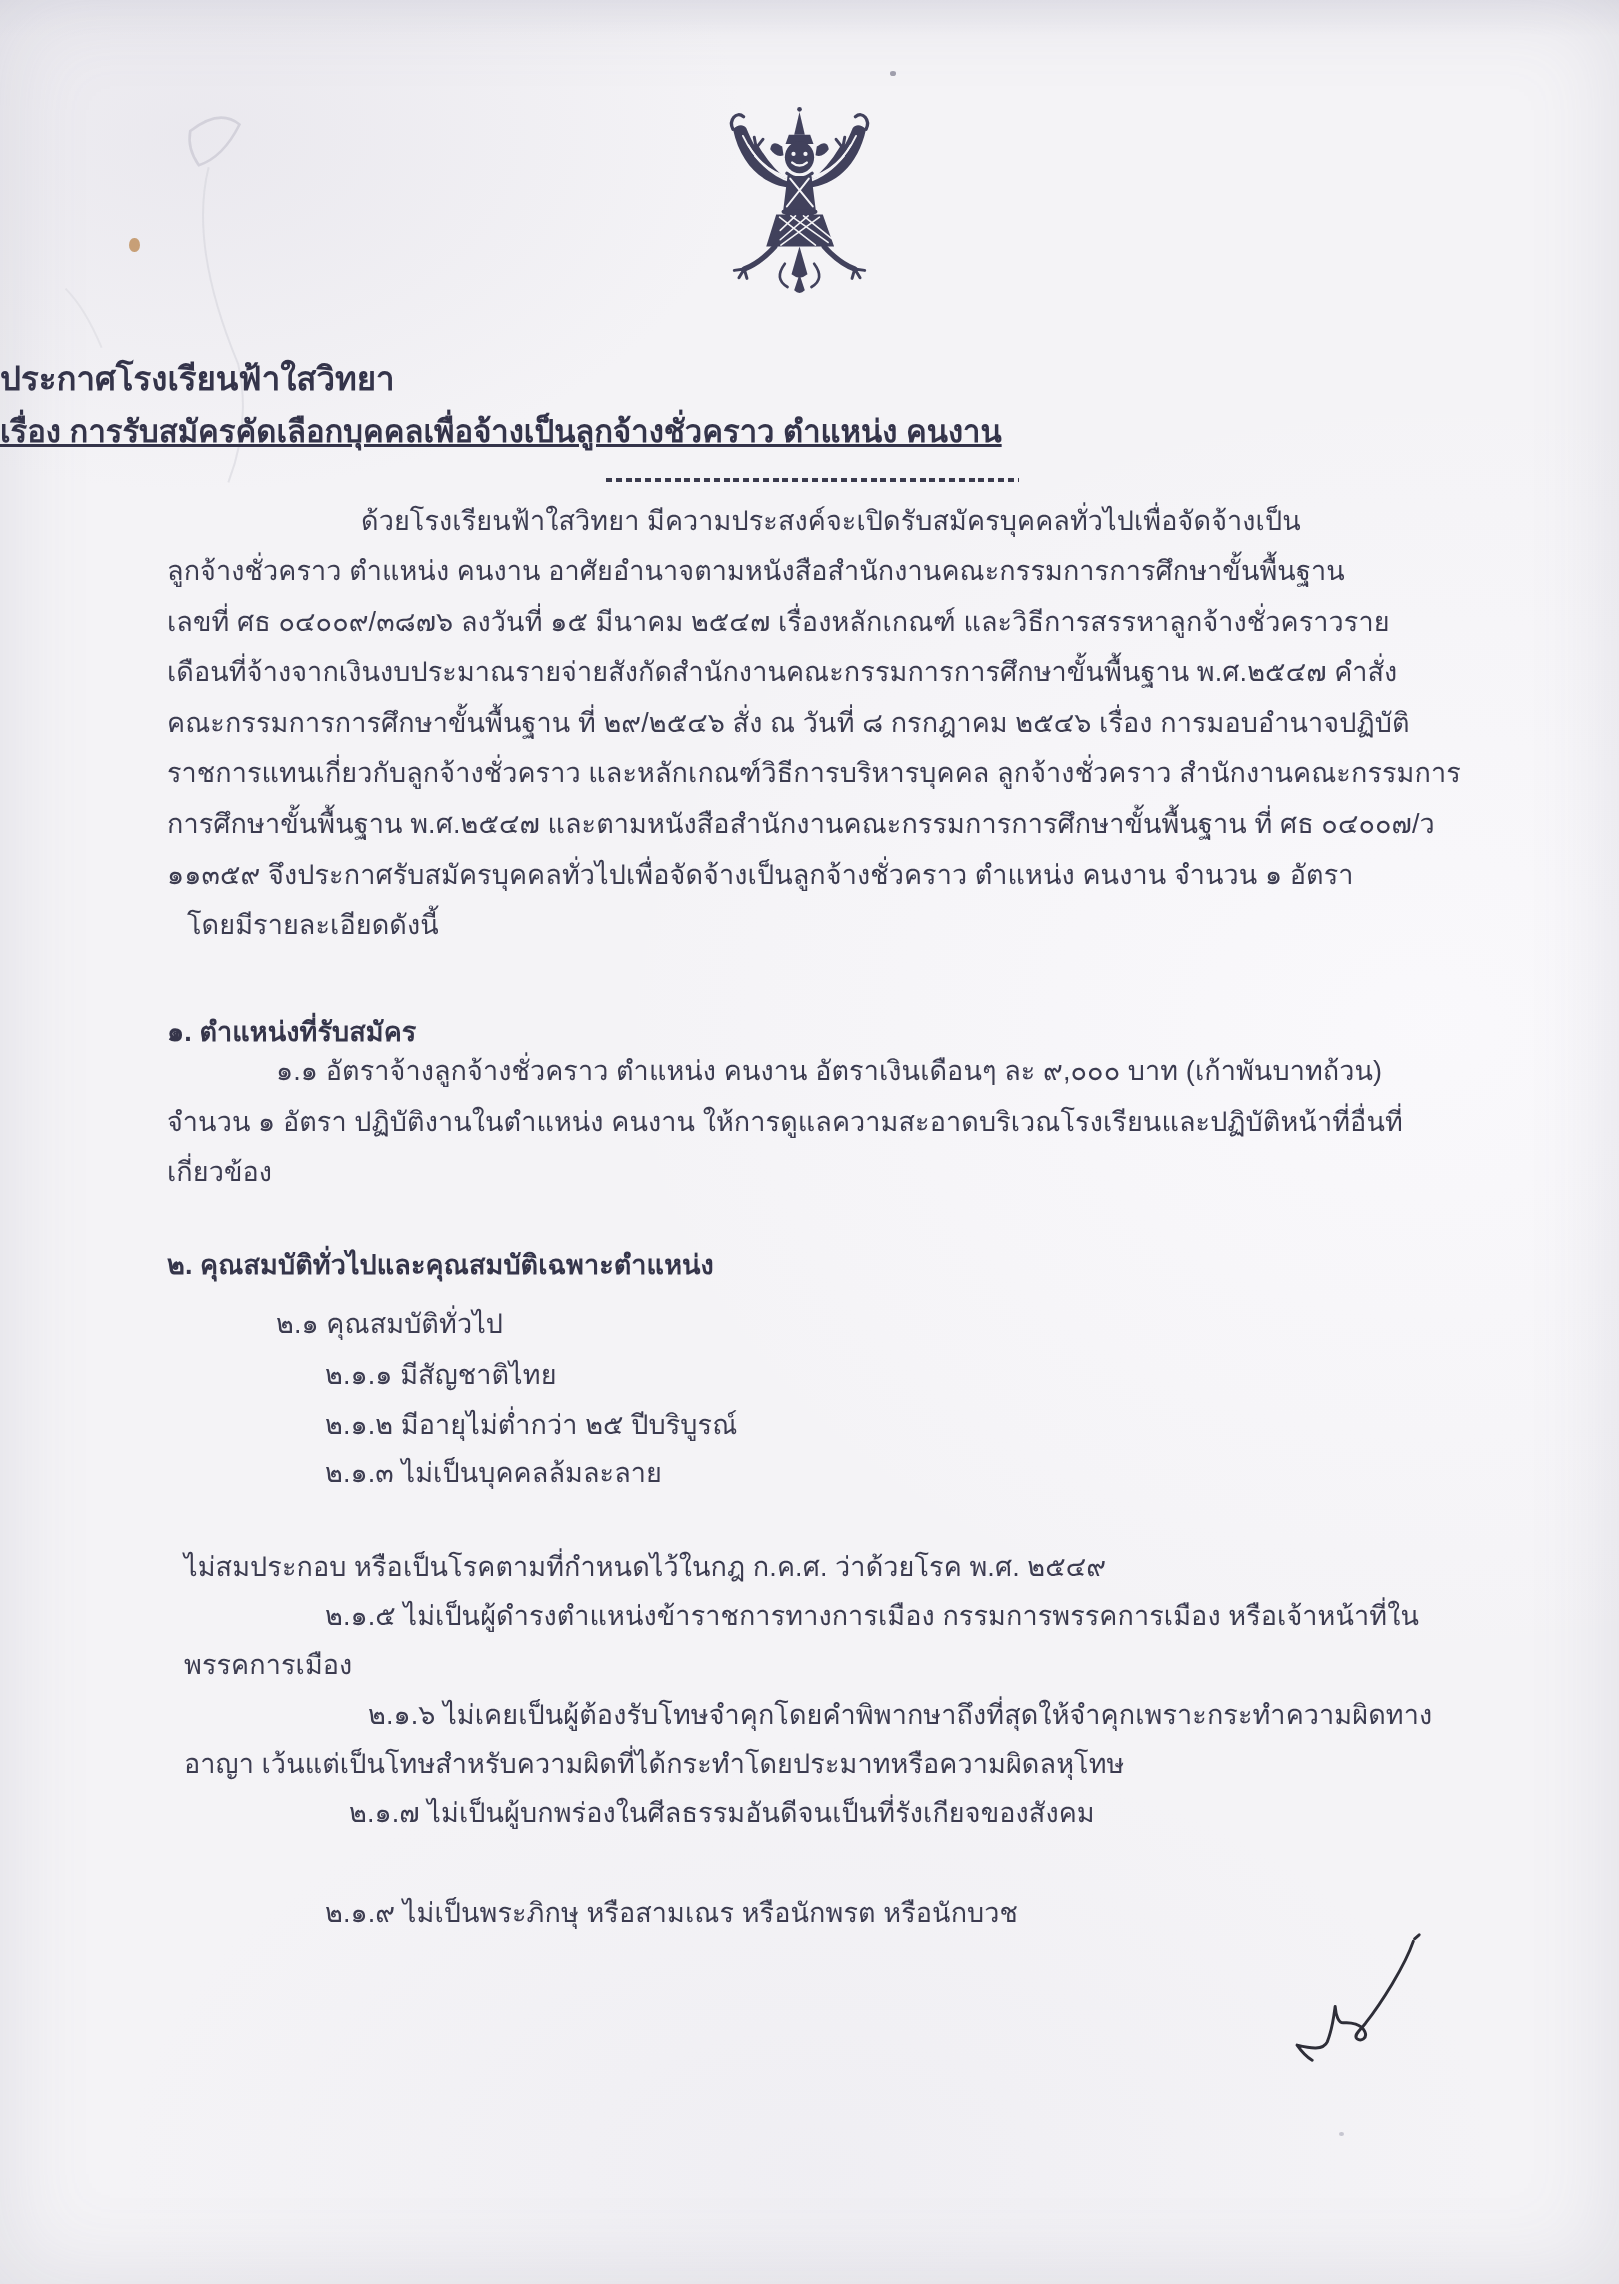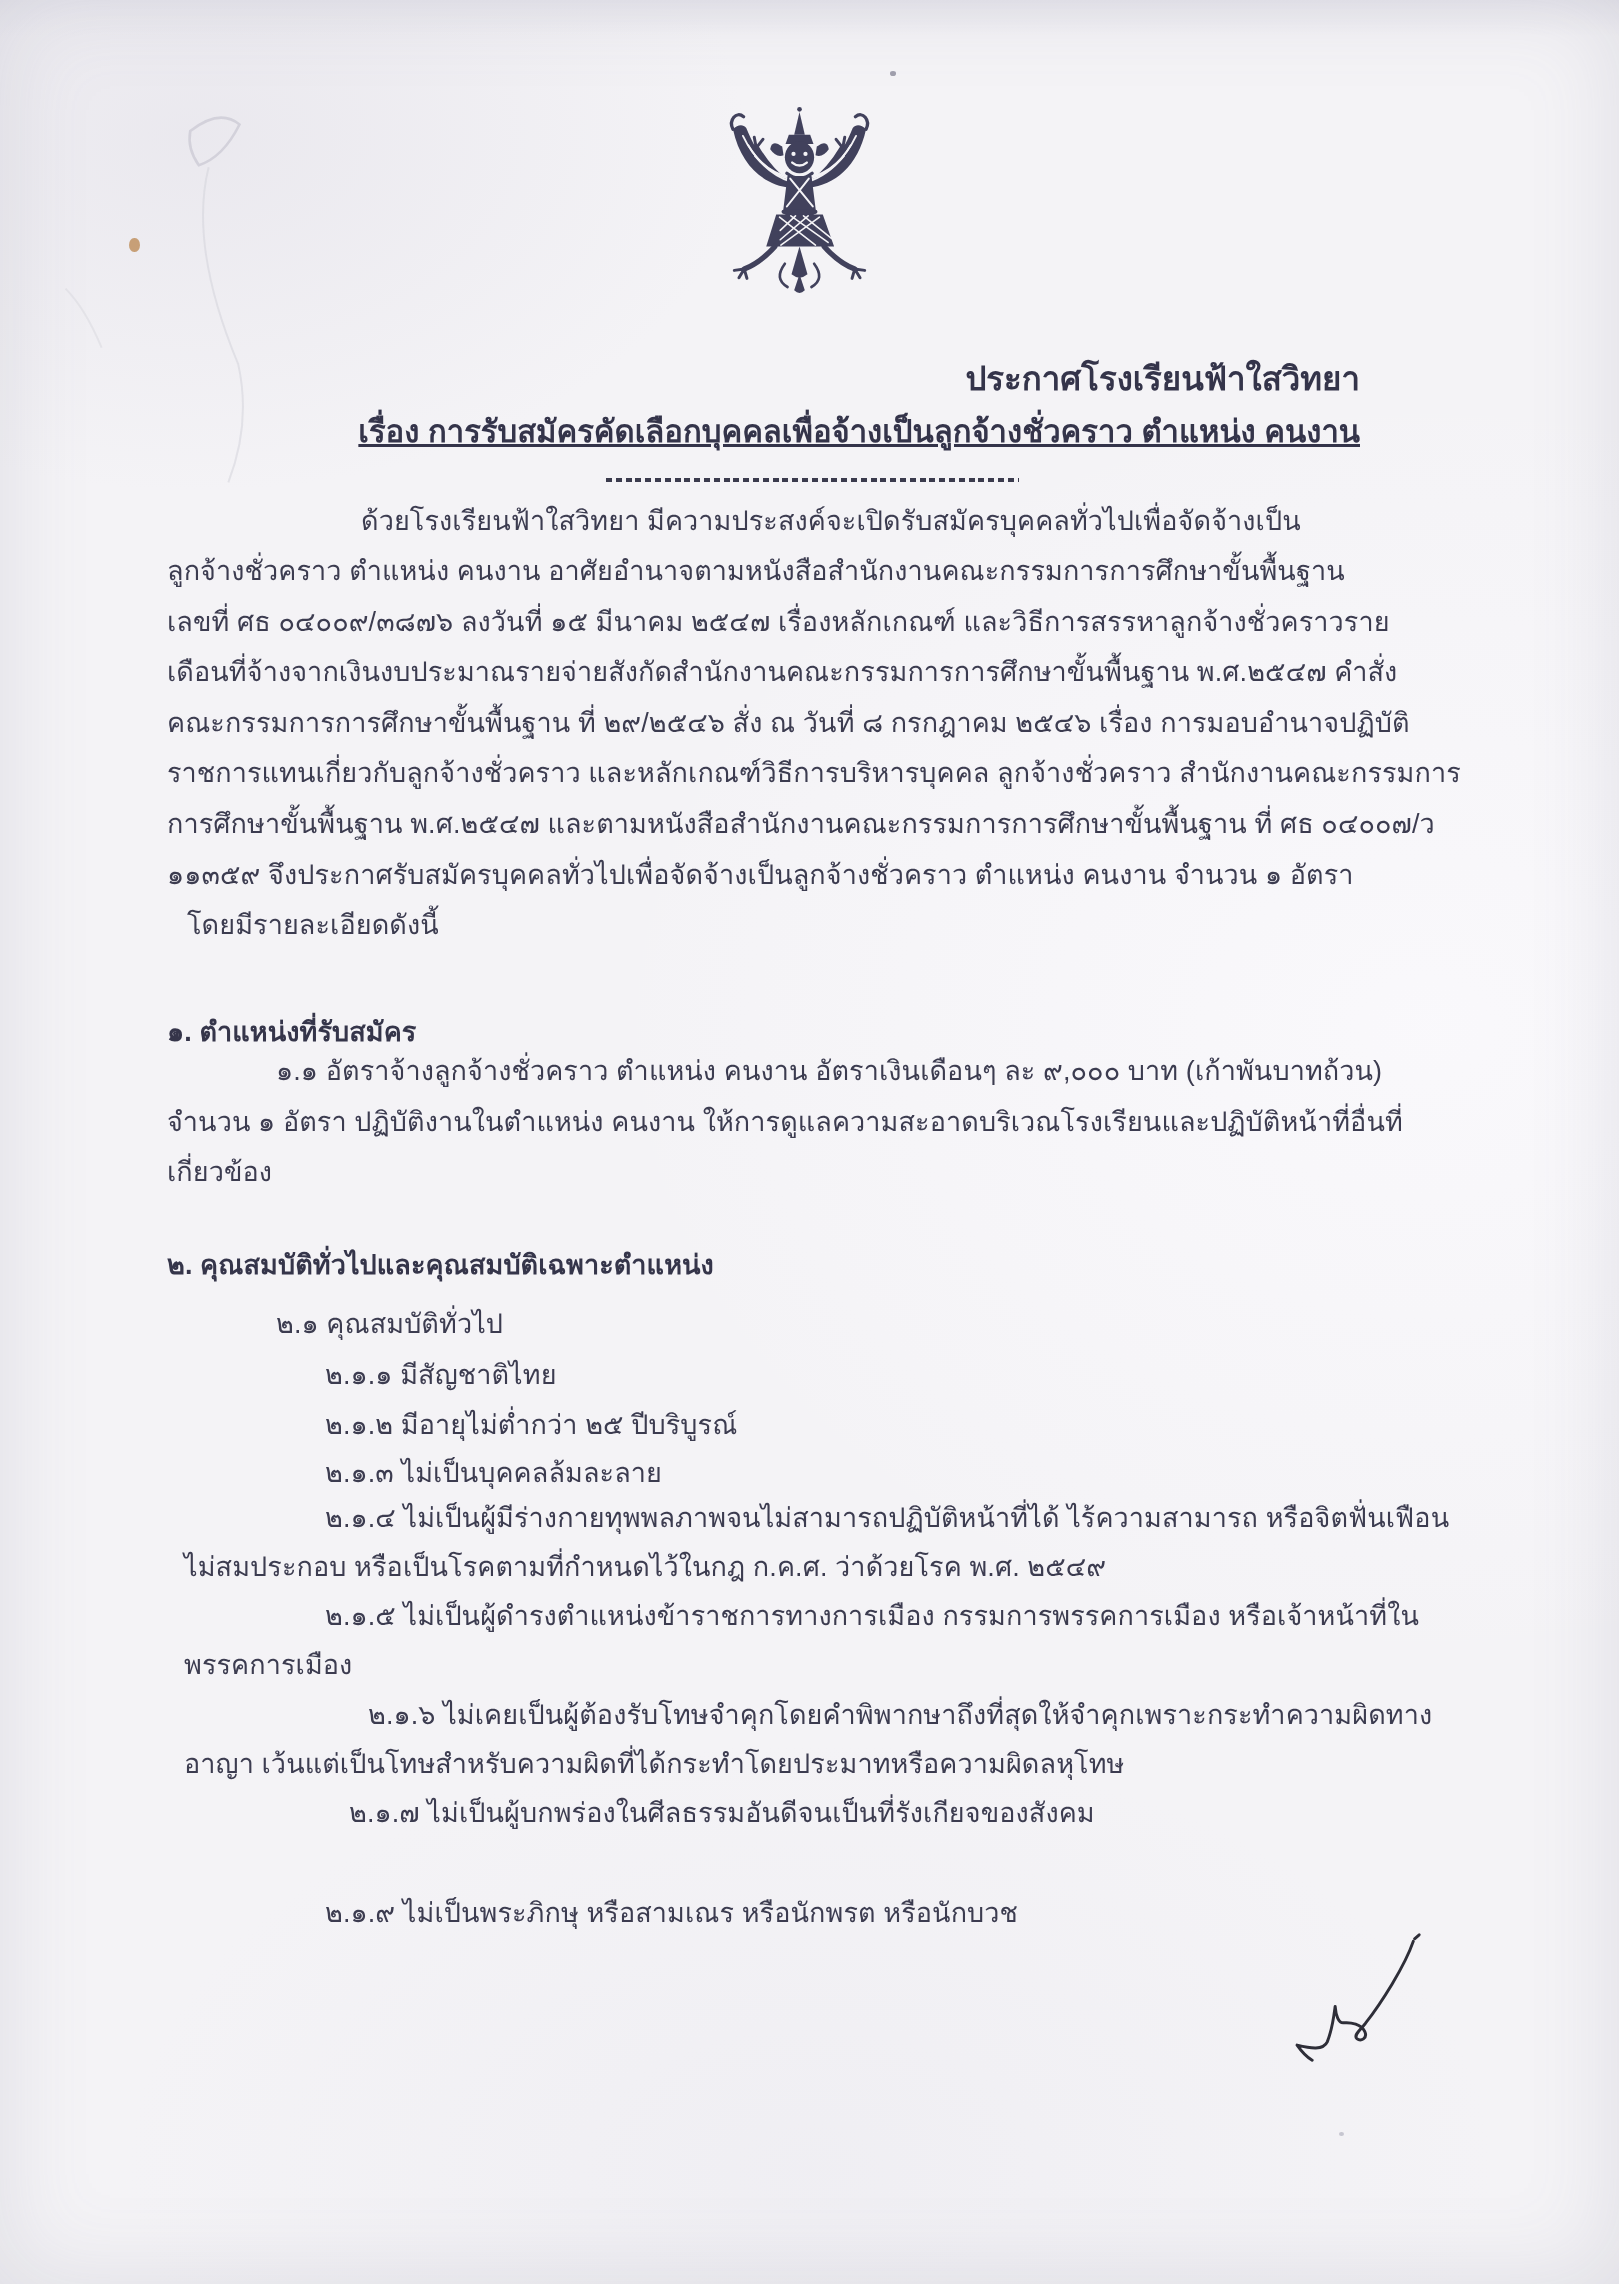--- a/index.html
+++ b/index.html
@@ -19,21 +19,21 @@
       radial-gradient(1181px 919px at 88% 45%, rgba(250,249,252,.9) 0%, rgba(250,249,252,0) 70%),
       radial-gradient(1050px 656px at 50% 95%, rgba(235,234,240,.5) 0%, rgba(235,234,240,0) 65%),
       #f4f3f6;
     box-shadow: inset 0 0 92px rgba(110,110,135,.16);
   }
   .abs{ position:absolute; white-space:nowrap; }
   .t-line{ font-size:27px; line-height:1.35; letter-spacing:0.1px; }
   .t-bold{ font-weight:700; color:#35354a; }
   .doc-title{ font-size:33px; font-weight:700; color:#34344a; }
   .doc-subject{ font-size:31px; font-weight:700; color:#34344a; }
-  .center{ left:0; width:1360px; text-align:right; }
+  .center{ left:0; width:1360px; text-align:left; }
   .divider{
     position:absolute; left:606px; top:478px; width:413px; height:3.9px;
     background:repeating-linear-gradient(90deg,#3b3b4d 0px,#3b3b4d 5.9px,rgba(0,0,0,0) 5.9px,rgba(0,0,0,0) 9.8px);
   }
   .speck{ position:absolute; border-radius:50%; }
   svg{ display:block; }
 </style>
 </head>
 <body>
 
@@ -117,21 +117,20 @@
   <div class="abs t-line t-bold" style="left:167px; top:1003px;margin-top:11px;">๑. ตำแหน่งที่รับสมัคร</div>
   <div class="abs t-line" style="left:276px; top:1053px;">๑.๑    อัตราจ้างลูกจ้างชั่วคราว  ตำแหน่ง  คนงาน  อัตราเงินเดือนๆ ละ ๙,๐๐๐ บาท (เก้าพันบาทถ้วน)</div>
   <div class="abs t-line" style="left:167px; top:1104px;">จำนวน  ๑ อัตรา   ปฏิบัติงานในตำแหน่ง คนงาน ให้การดูแลความสะอาดบริเวณโรงเรียนและปฏิบัติหน้าที่อื่นที่</div>
   <div class="abs t-line" style="left:167px; top:1154px;">เกี่ยวข้อง</div>
 
   <div class="abs t-line t-bold" style="left:167px; top:1247px;">๒. คุณสมบัติทั่วไปและคุณสมบัติเฉพาะตำแหน่ง</div>
   <div class="abs t-line" style="left:276px; top:1306px;">๒.๑  คุณสมบัติทั่วไป</div>
   <div class="abs t-line" style="left:325px; top:1357px;">๒.๑.๑ มีสัญชาติไทย</div>
   <div class="abs t-line" style="left:325px; top:1407px;">๒.๑.๒ มีอายุไม่ต่ำกว่า  ๒๕  ปีบริบูรณ์</div>
   <div class="abs t-line" style="left:325px; top:1455px;">๒.๑.๓ ไม่เป็นบุคคลล้มละลาย</div>
-  <div class="abs t-line" style="left:325px; top:1500px;">๒.๑.๔ ไม่เป็นผู้มีร่างกายทุพพลภาพจนไม่สามารถปฏิบัติหน้าที่ได้ ไร้ความสามารถ หรือจิตฟั่นเฟือน</div>
   <div class="abs t-line" style="left:184px; top:1549px;">ไม่สมประกอบ หรือเป็นโรคตามที่กำหนดไว้ในกฎ ก.ค.ศ. ว่าด้วยโรค พ.ศ. ๒๕๔๙</div>
   <div class="abs t-line" style="left:325px; top:1598px;">๒.๑.๕ ไม่เป็นผู้ดำรงตำแหน่งข้าราชการทางการเมือง กรรมการพรรคการเมือง หรือเจ้าหน้าที่ใน</div>
   <div class="abs t-line" style="left:184px; top:1647px;">พรรคการเมือง</div>
   <div class="abs t-line" style="left:368px; top:1697px;">๒.๑.๖ ไม่เคยเป็นผู้ต้องรับโทษจำคุกโดยคำพิพากษาถึงที่สุดให้จำคุกเพราะกระทำความผิดทาง</div>
   <div class="abs t-line" style="left:184px; top:1746px;">อาญา เว้นแต่เป็นโทษสำหรับความผิดที่ได้กระทำโดยประมาทหรือความผิดลหุโทษ</div>
   <div class="abs t-line" style="left:325px; top:1795px;margin-left:24px;">๒.๑.๗ ไม่เป็นผู้บกพร่องในศีลธรรมอันดีจนเป็นที่รังเกียจของสังคม</div>
   <div class="abs t-line" style="left:325px; top:1895px;">๒.๑.๙ ไม่เป็นพระภิกษุ หรือสามเณร หรือนักพรต หรือนักบวช</div>
 
   <svg class="abs" style="left:1280px; top:1923px;" width="151" height="151" viewBox="0 0 230 230">
     <g fill="none" stroke="#2e2e38" stroke-width="4.5" stroke-linecap="round" stroke-linejoin="round">

